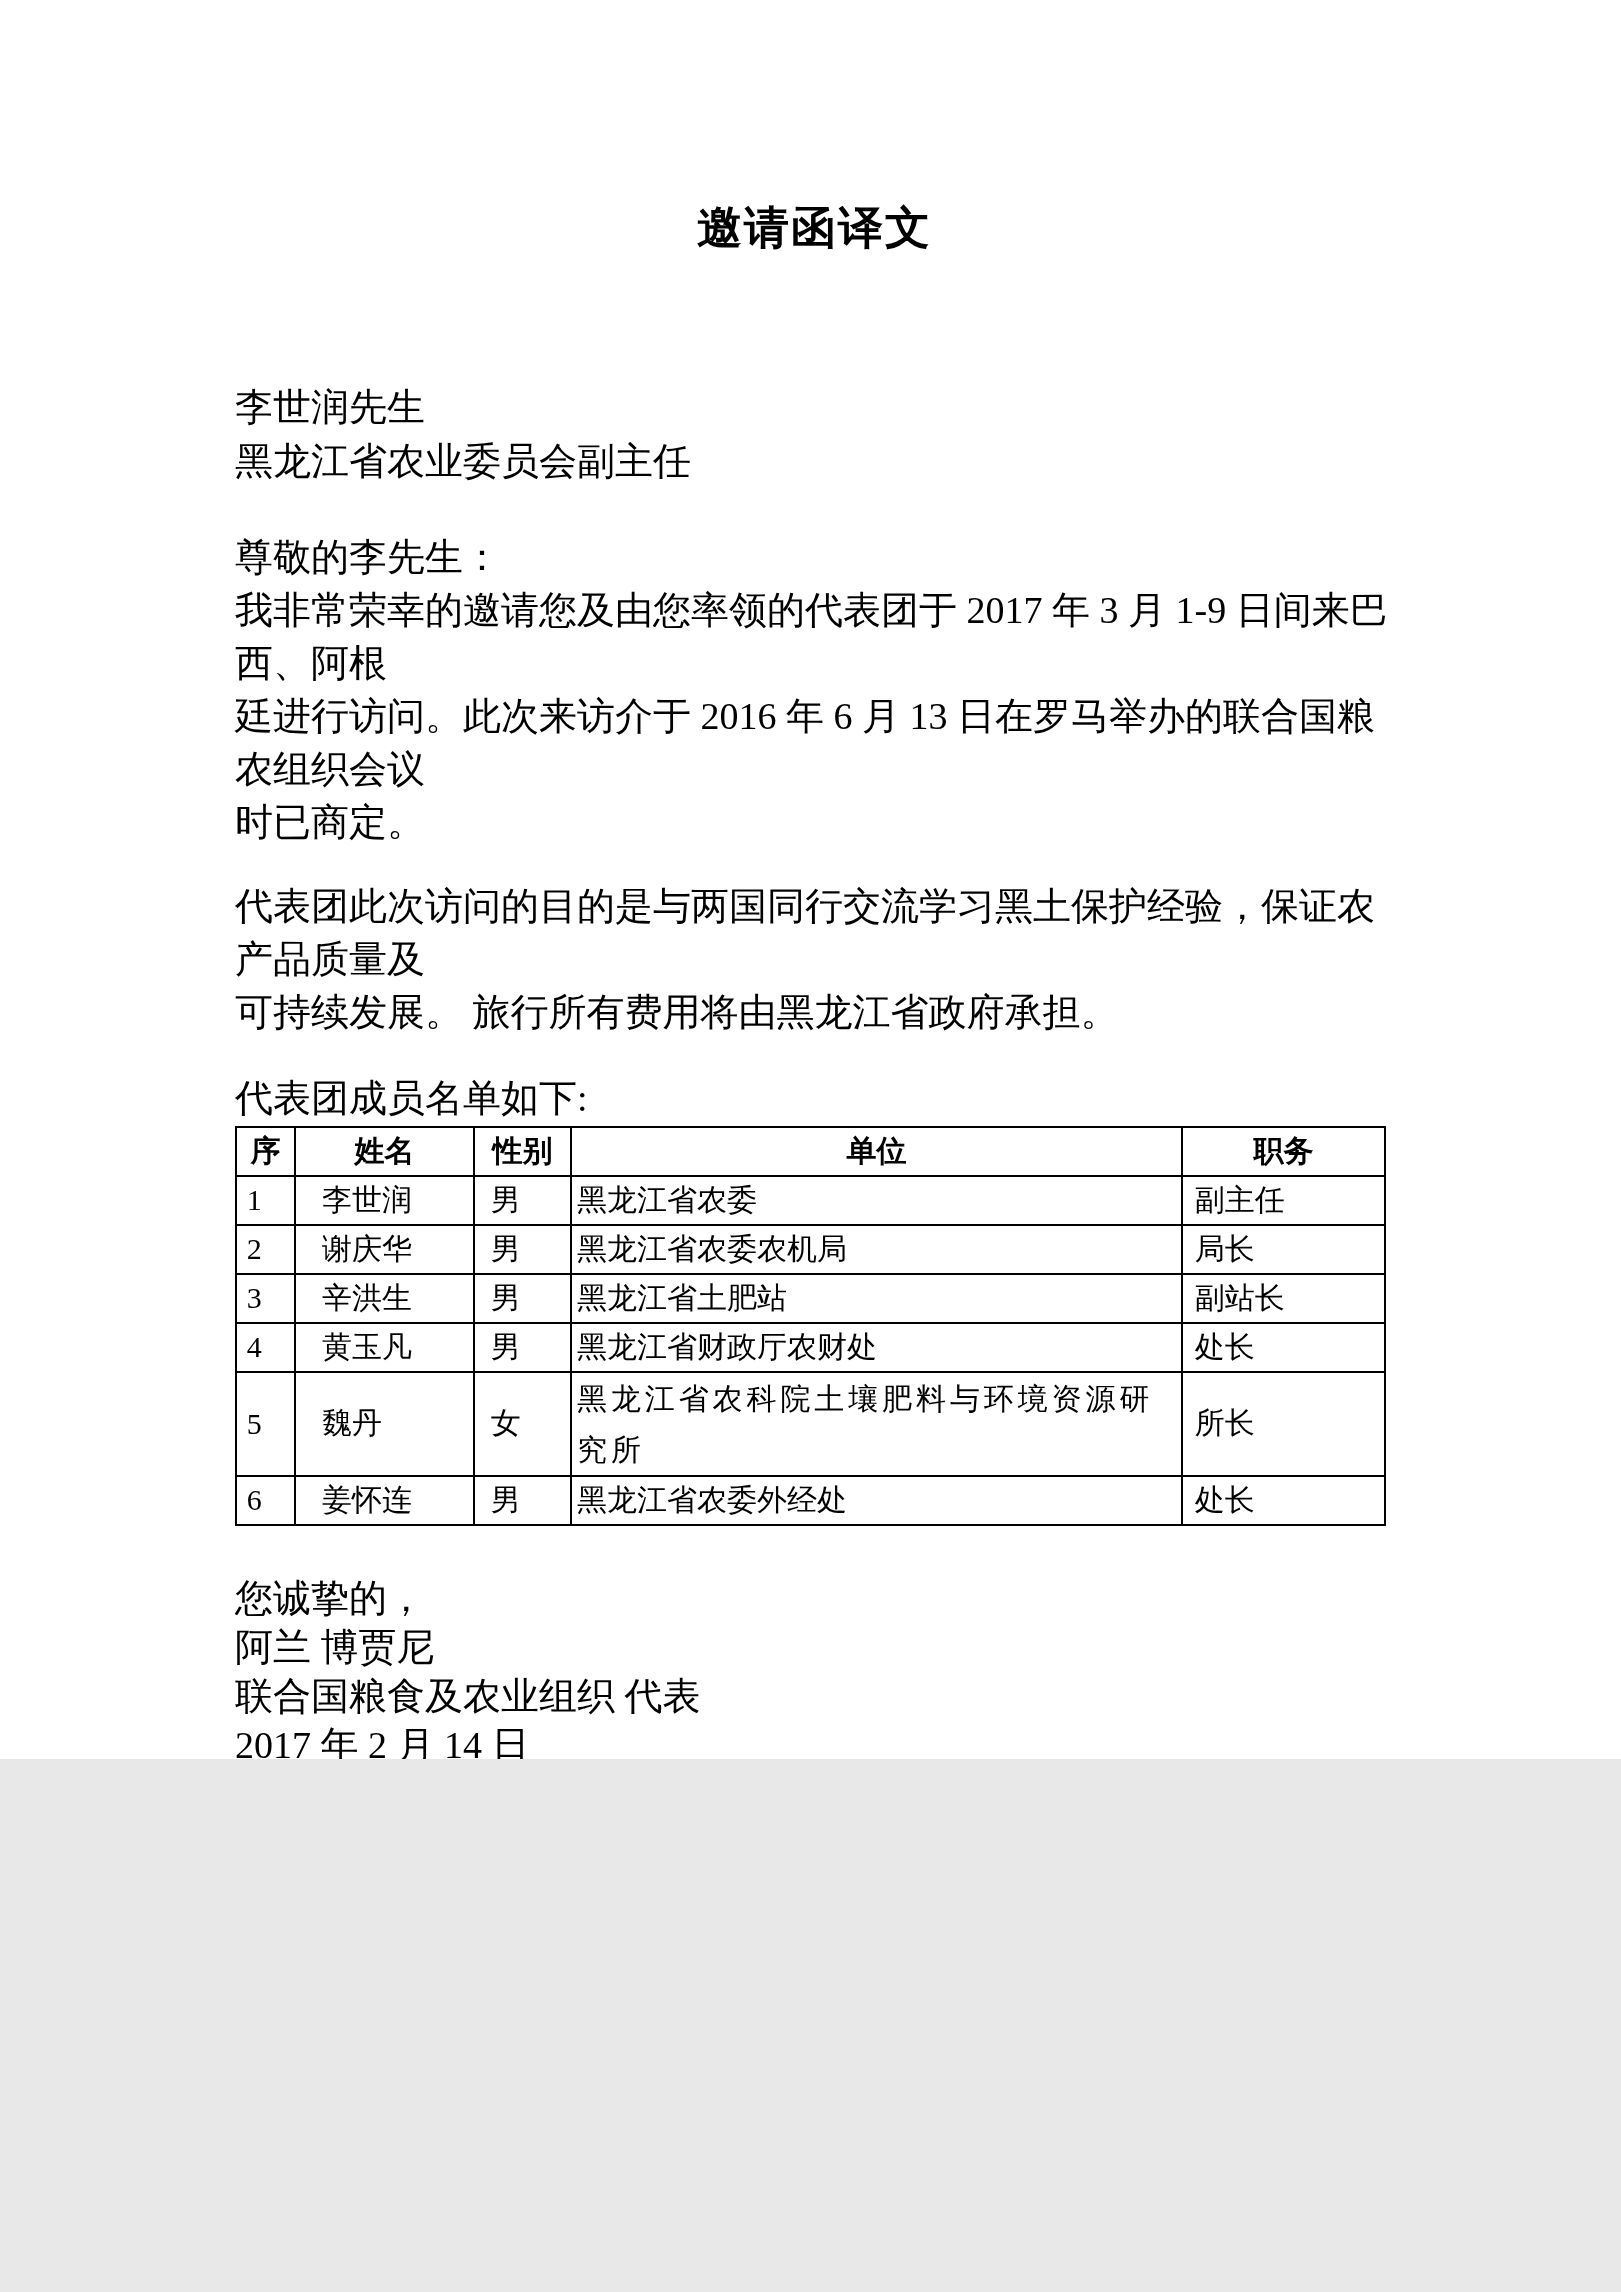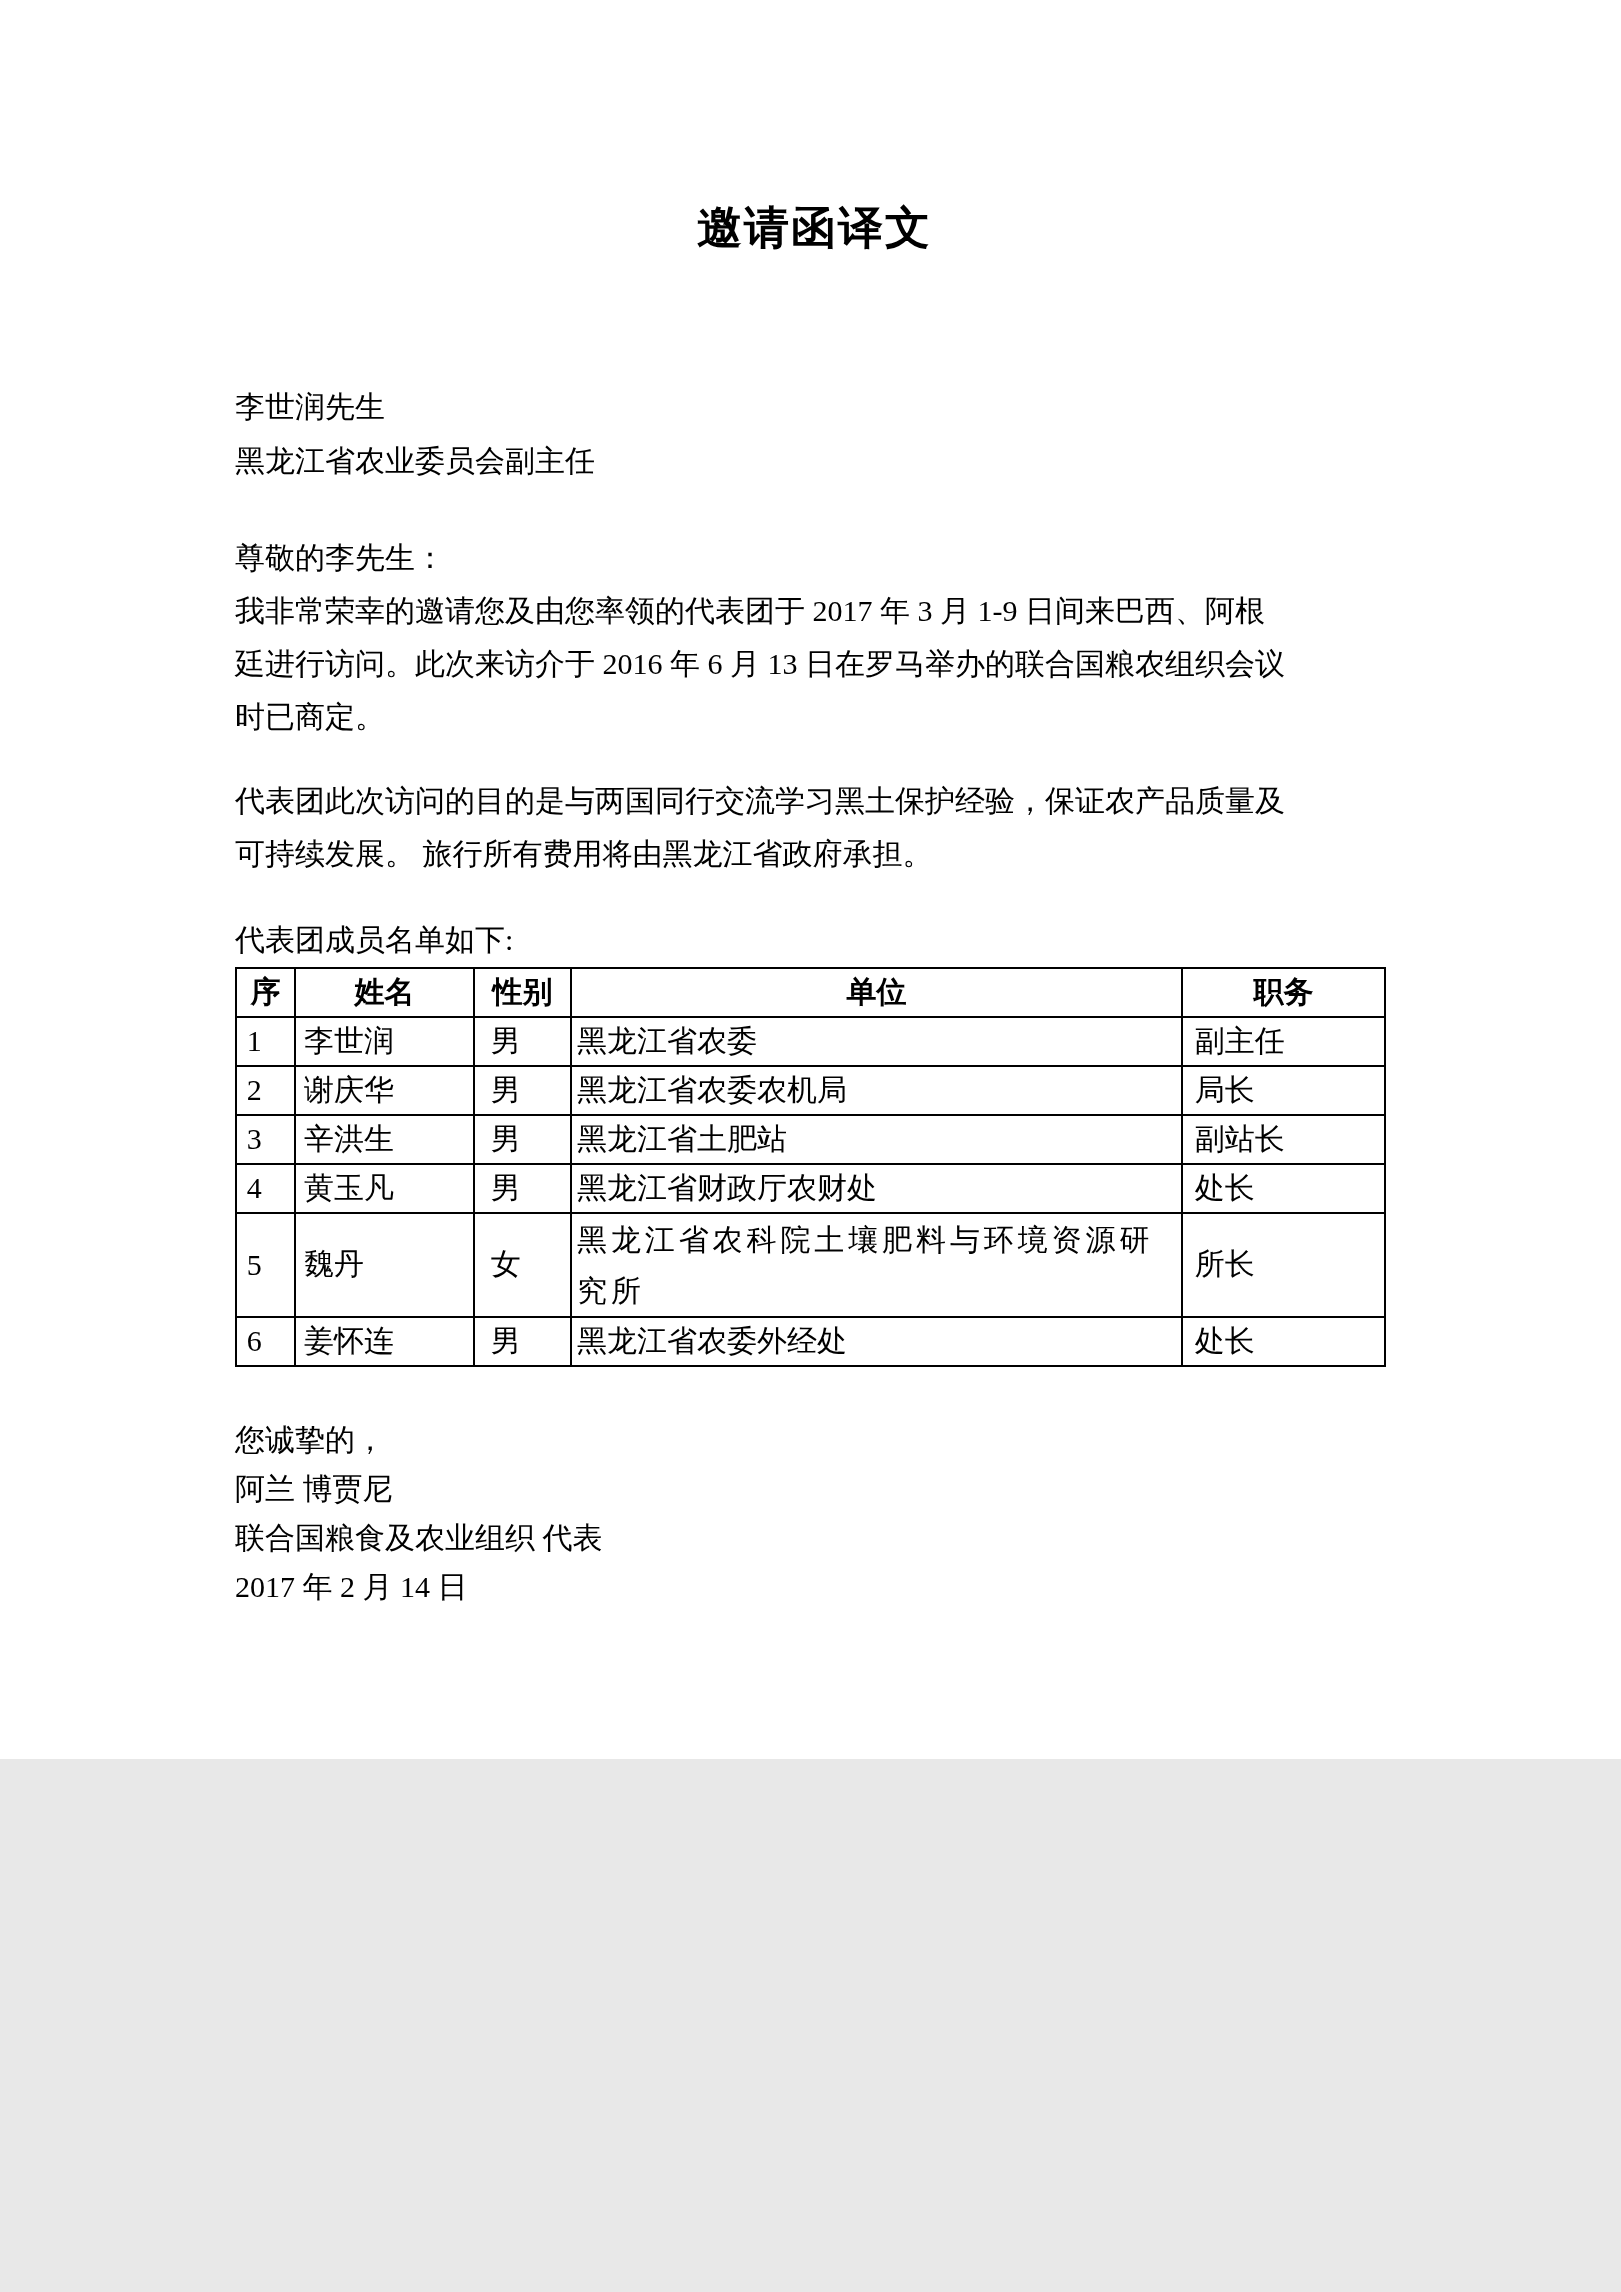--- a/index.html
+++ b/index.html
@@ -19,21 +19,21 @@
     padding-right: 227px;
   }
   .doc-title {
     margin-top: 200px;
     font-size: 45px;
     line-height: 57px;
     font-weight: bold;
     text-align: center;
     letter-spacing: 2px;
   }
-  .block { font-size: 30px; white-space: pre-line; }
+  .block { font-size: 38px; white-space: pre-line; }
   .recipient   { margin-top: 123px; line-height: 54px; }
   .salutation  { margin-top: 43px;  line-height: 53px; }
   .para2       { margin-top: 31px;  line-height: 53px; }
   .table-intro { margin-top: 35px;  line-height: 49px; }
   .expect      { margin-top: 44px;  line-height: 53px; }
   .closing     { margin-top: 48px;  line-height: 49px; }
 
   table.members {
     margin-top: 2.9px;
     border-collapse: collapse;
@@ -50,21 +50,21 @@
     overflow: hidden;
   }
   table.members th { font-weight: bold; text-align: center; height: 49px; }
   table.members td { height: 49px; text-align: left; }
   col.c-no   { width: 59px; }
   col.c-name { width: 179px; }
   col.c-sex  { width: 97px; }
   col.c-unit { width: 611px; }
   col.c-pos  { width: 203px; }
   td.cell-no   { padding-left: 9.8px; }
-  td.cell-name { padding-left: 8px; }
+  td.cell-name { padding-left: 26px; }
   td.cell-sex  { padding-left: 15.7px; }
   td.cell-unit { padding-left: 5px; white-space: pre-line; }
   td.cell-pos  { padding-left: 11.8px; }
   tr.row-tall td { height: 104px; }
   tr.row-tall td.cell-unit { line-height: 51px; letter-spacing: 3.9px; }
   td.small-text { font-size: 25.5px; }
 </style>
 </head>
 <body>
 

